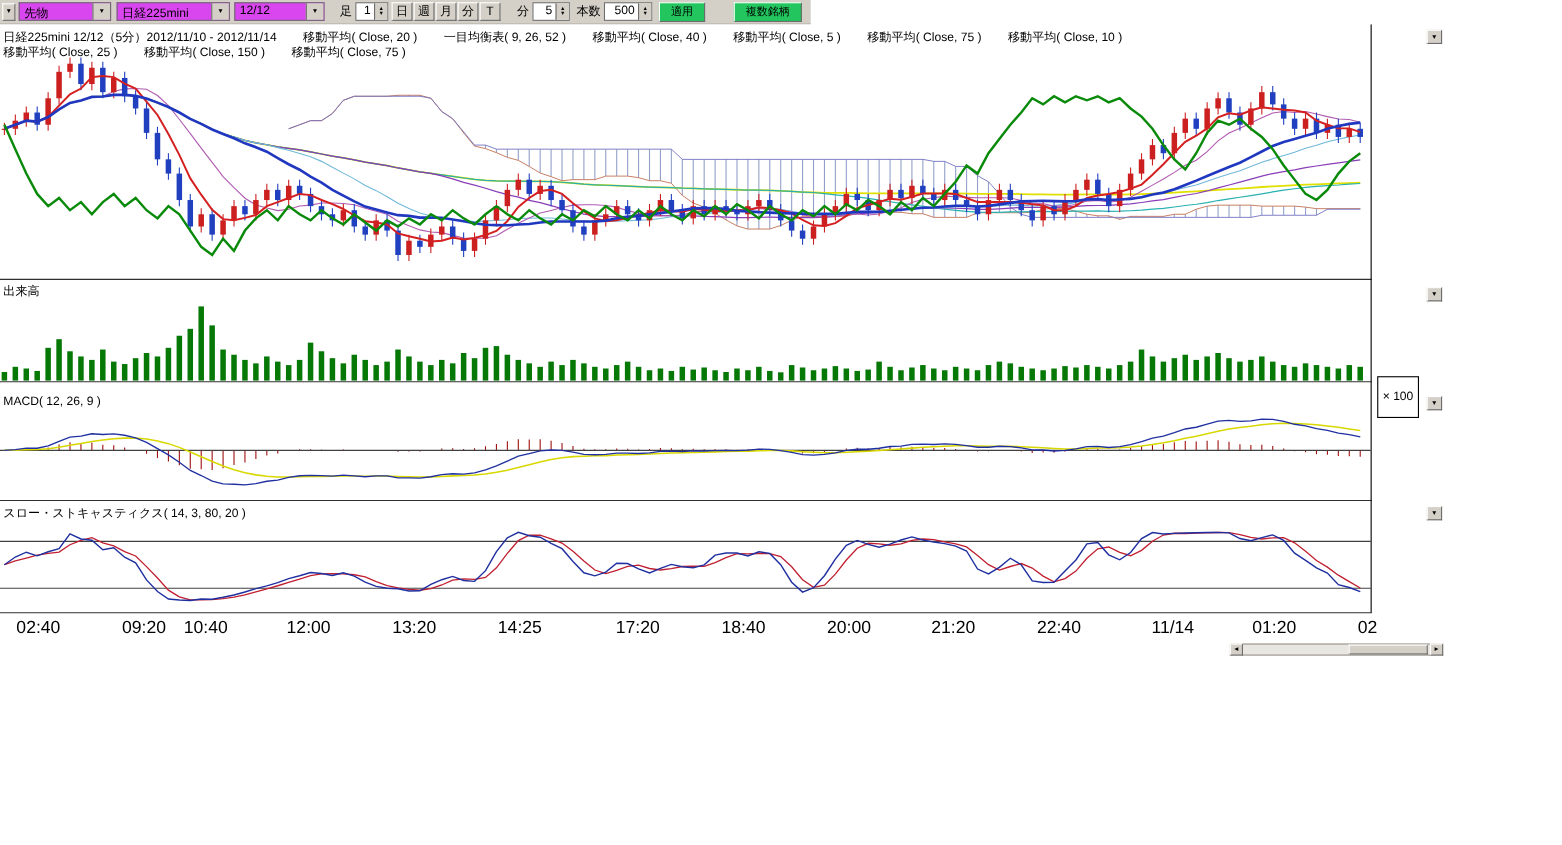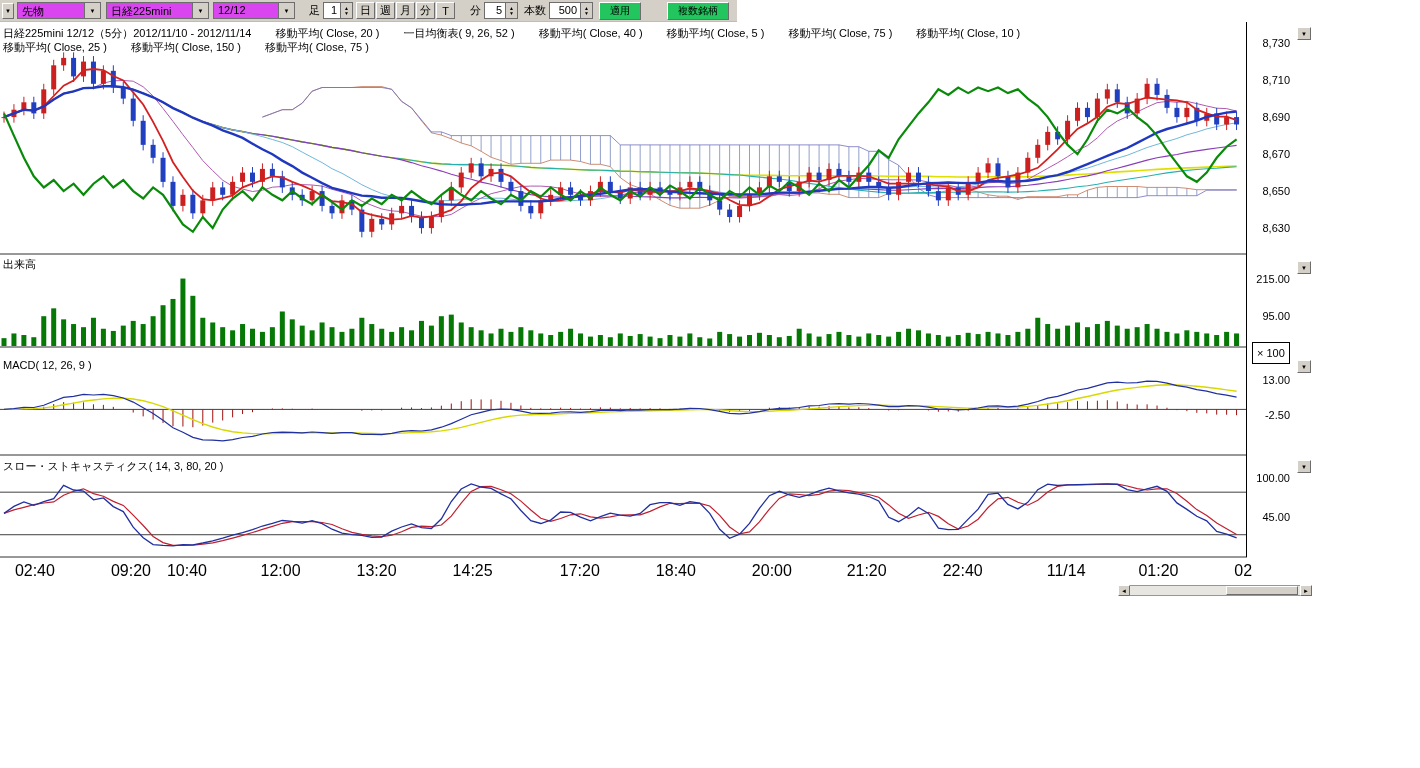--- a/index.html
+++ b/index.html
@@ -27,21 +27,21 @@
           font-family:inherit; }
   .cmdbtn { height:18px; font-size:10px; padding:0 10px; border:1px solid;
             border-color:#ffffff #6d6d6d #6d6d6d #ffffff; background:#22c55e; font-family:inherit; }
 
   
   .hdr-line { position:absolute; left:3px; display:flex; gap:24px; font-size:11px; color:#000; white-space:nowrap; }
   .panel-label { position:absolute; left:3px; font-size:11px; color:#000; white-space:nowrap; }
   #axis-col { position:absolute; left:1248px; top:22px; width:44px; height:545px; }
   .ytick { position:absolute; right:2px; font-size:11px; color:#000; white-space:nowrap; }
   .mult-box { position:absolute; left:1252px; top:342px; border:1px solid #000; background:#fff;
-              font-size:11px; padding:4px 4px; }
+              font-size:11px; padding:12px 4px; }
   .axis-btn { position:absolute; left:1297px; width:14px; height:13px; display:flex; align-items:center;
               justify-content:center; font-size:6px; }
   #time-row { position:absolute; left:0; top:562px; width:1312px; height:16px; }
   .xtick { position:absolute; width:44px; text-align:center; font-size:16px; color:#000; white-space:nowrap; }
 
   
   #hscroll { position:absolute; left:1118px; top:585px; width:194px; height:11px; display:flex; background:#e8e6e0; }
   .hs-arrow { width:12px; height:11px; display:flex; align-items:center; justify-content:center; font-size:6px; }
   .hs-track { flex:1; position:relative; background:#e8e6e0; border-top:1px solid #9a968e; border-bottom:1px solid #9a968e; }
   .hs-thumb { position:absolute; right:2px; top:0; width:72px; height:9px; }
@@ -747,34 +747,20 @@
   <div class="hdr-line" style="top:40px">
     <span>移動平均( Close, 25 )</span>
     <span>移動平均( Close, 150 )</span>
     <span>移動平均( Close, 75 )</span>
   </div>
 
   <div class="panel-label" style="top:257px">出来高</div>
   <div class="panel-label" style="top:359px">MACD( 12, 26, 9 )</div>
   <div class="panel-label" style="top:459px">スロー・ストキャスティクス( 14, 3, 80, 20 )</div>
 
-  <div id="axis-col">
-      <span class="ytick" style="top: 15.1px;">8,730</span>
-      <span class="ytick" style="top: 52.1px;">8,710</span>
-      <span class="ytick" style="top: 89.1px;">8,690</span>
-      <span class="ytick" style="top: 126.1px;">8,670</span>
-      <span class="ytick" style="top: 163.1px;">8,650</span>
-      <span class="ytick" style="top: 200.1px;">8,630</span>
-      <span class="ytick" style="top: 250.554px;">215.00</span>
-      <span class="ytick" style="top: 288.199px;">95.00</span>
-      <span class="ytick" style="top: 352.046px;">13.00</span>
-      <span class="ytick" style="top: 387.045px;">-2.50</span>
-      <span class="ytick" style="top: 450px;">100.00</span>
-      <span class="ytick" style="top: 488.995px;">45.00</span>
-    </div>
   <div class="mult-box">× 100</div>
 
   <div class="axis-btn raised" style="top:27px">▼</div>
   <div class="axis-btn raised" style="top:261px">▼</div>
   <div class="axis-btn raised" style="top:360px">▼</div>
   <div class="axis-btn raised" style="top:460px">▼</div>
 
   <div id="time-row">
       <span class="xtick" style="left: 12.916px;">02:40</span>
       <span class="xtick" style="left: 108.935px;">09:20</span>

